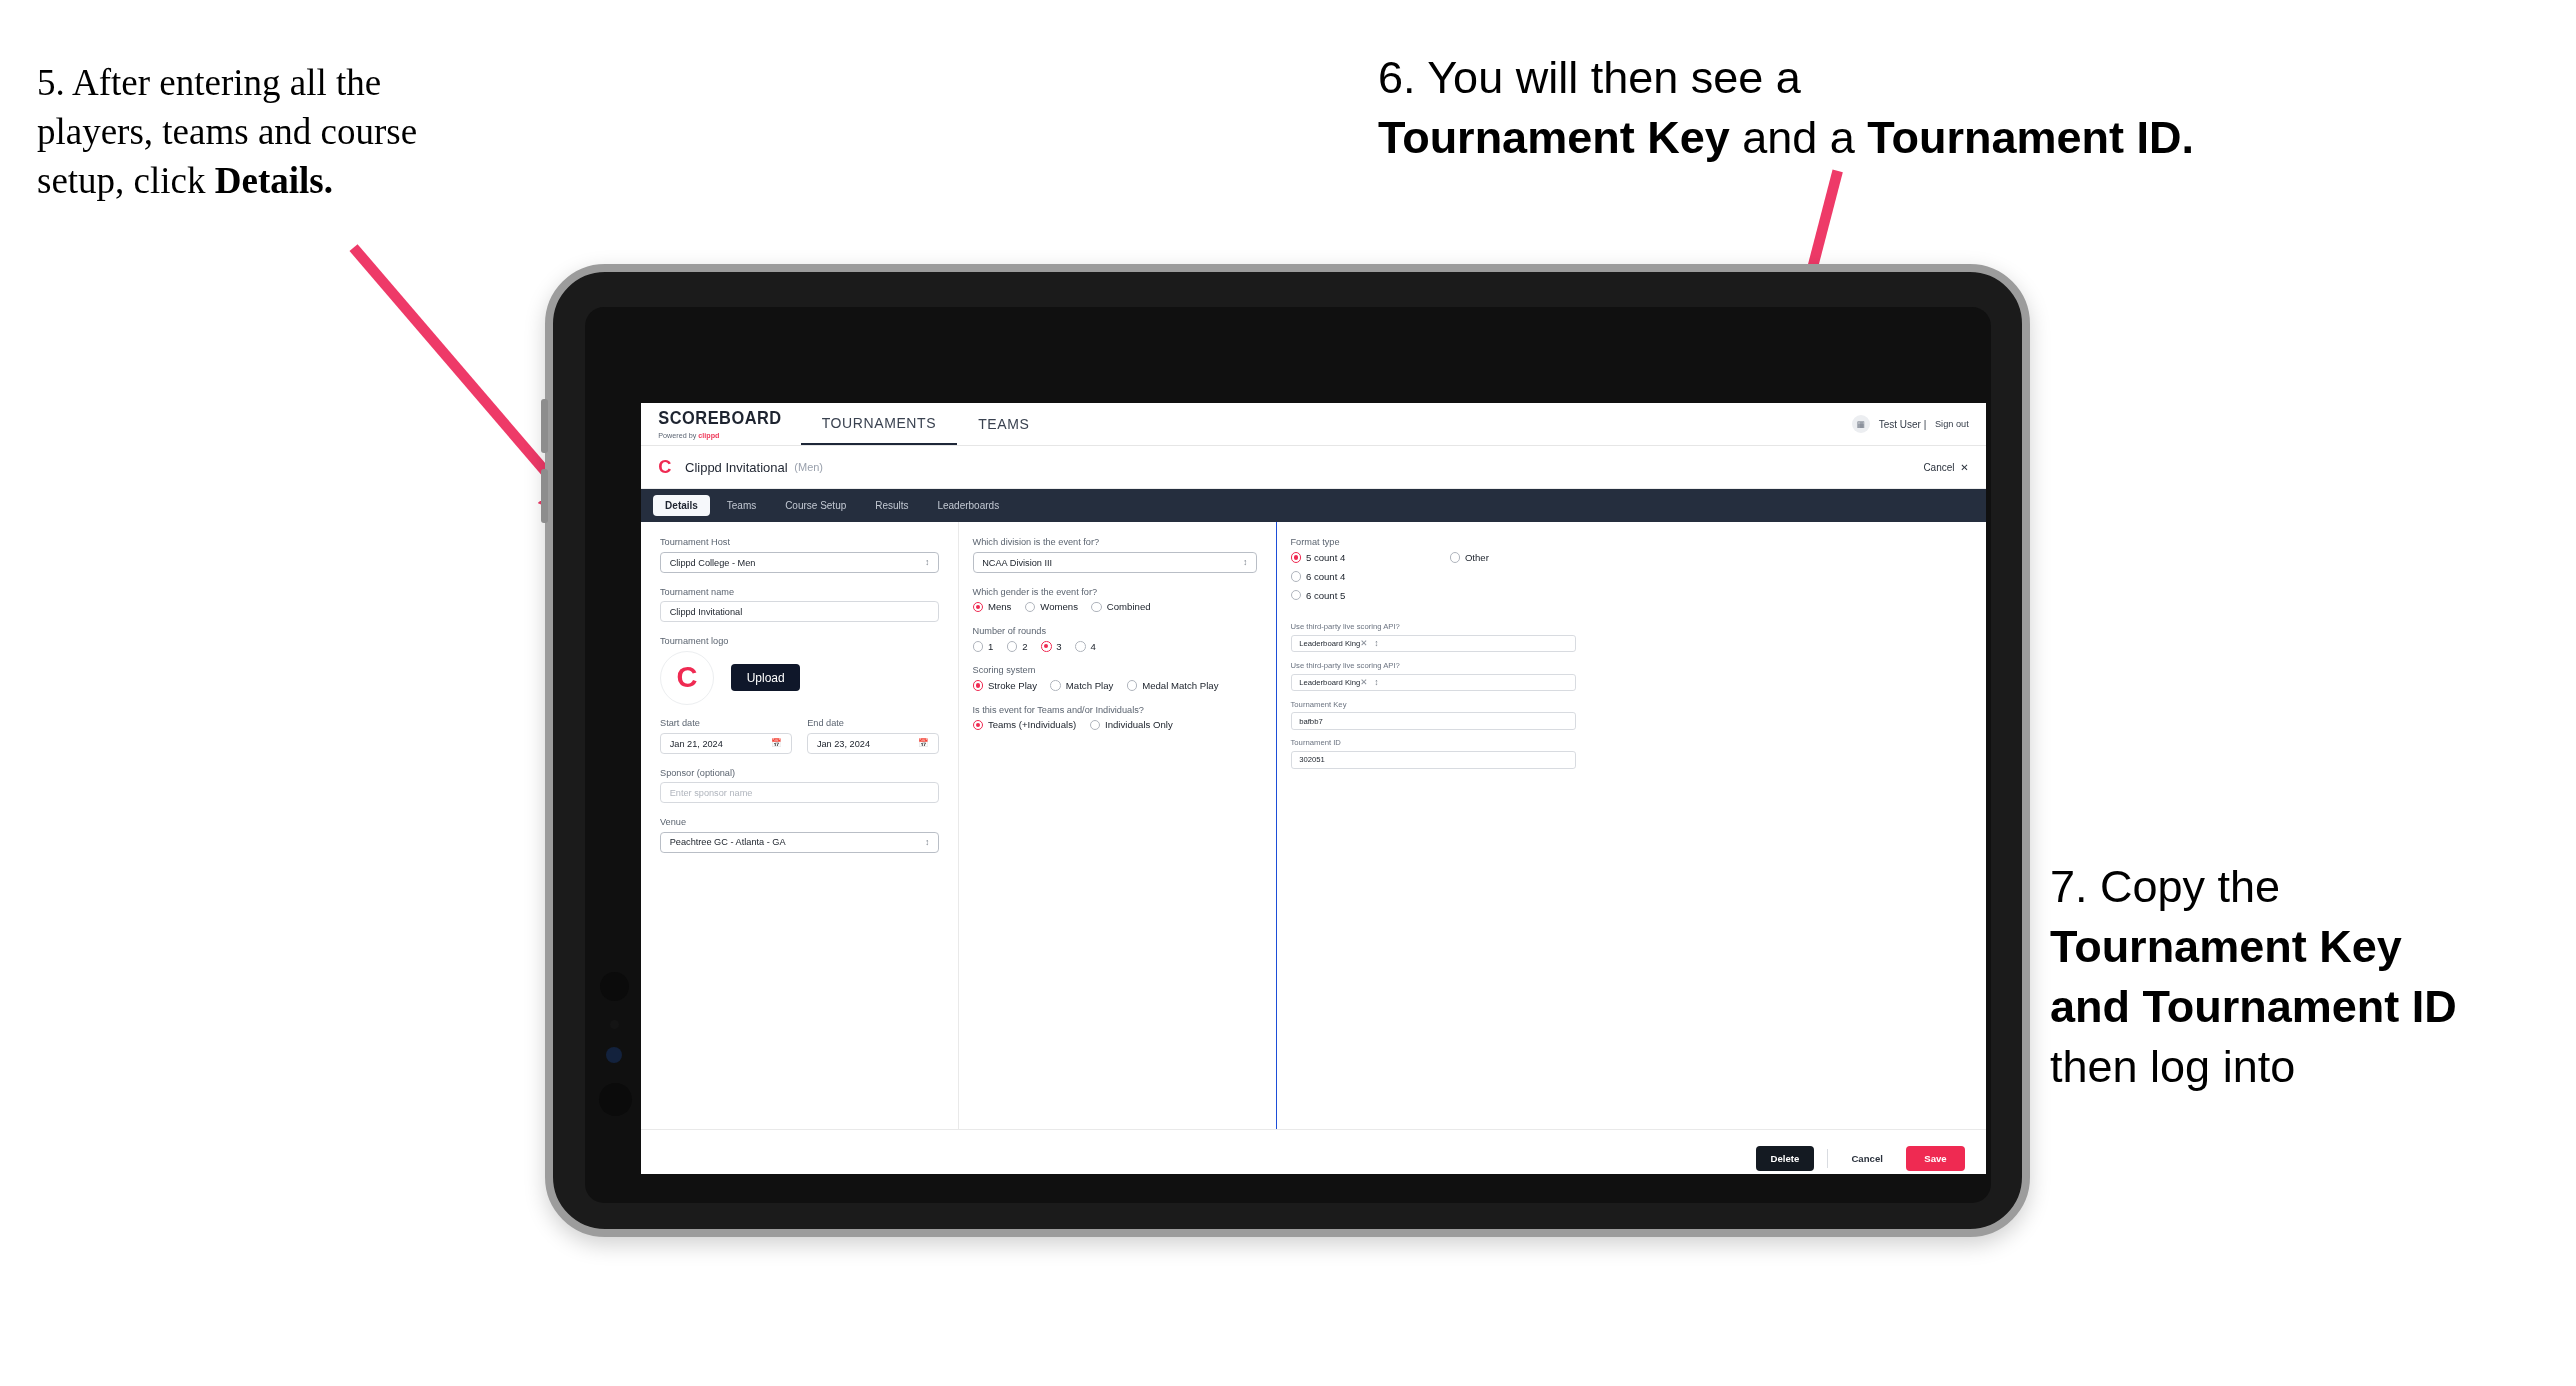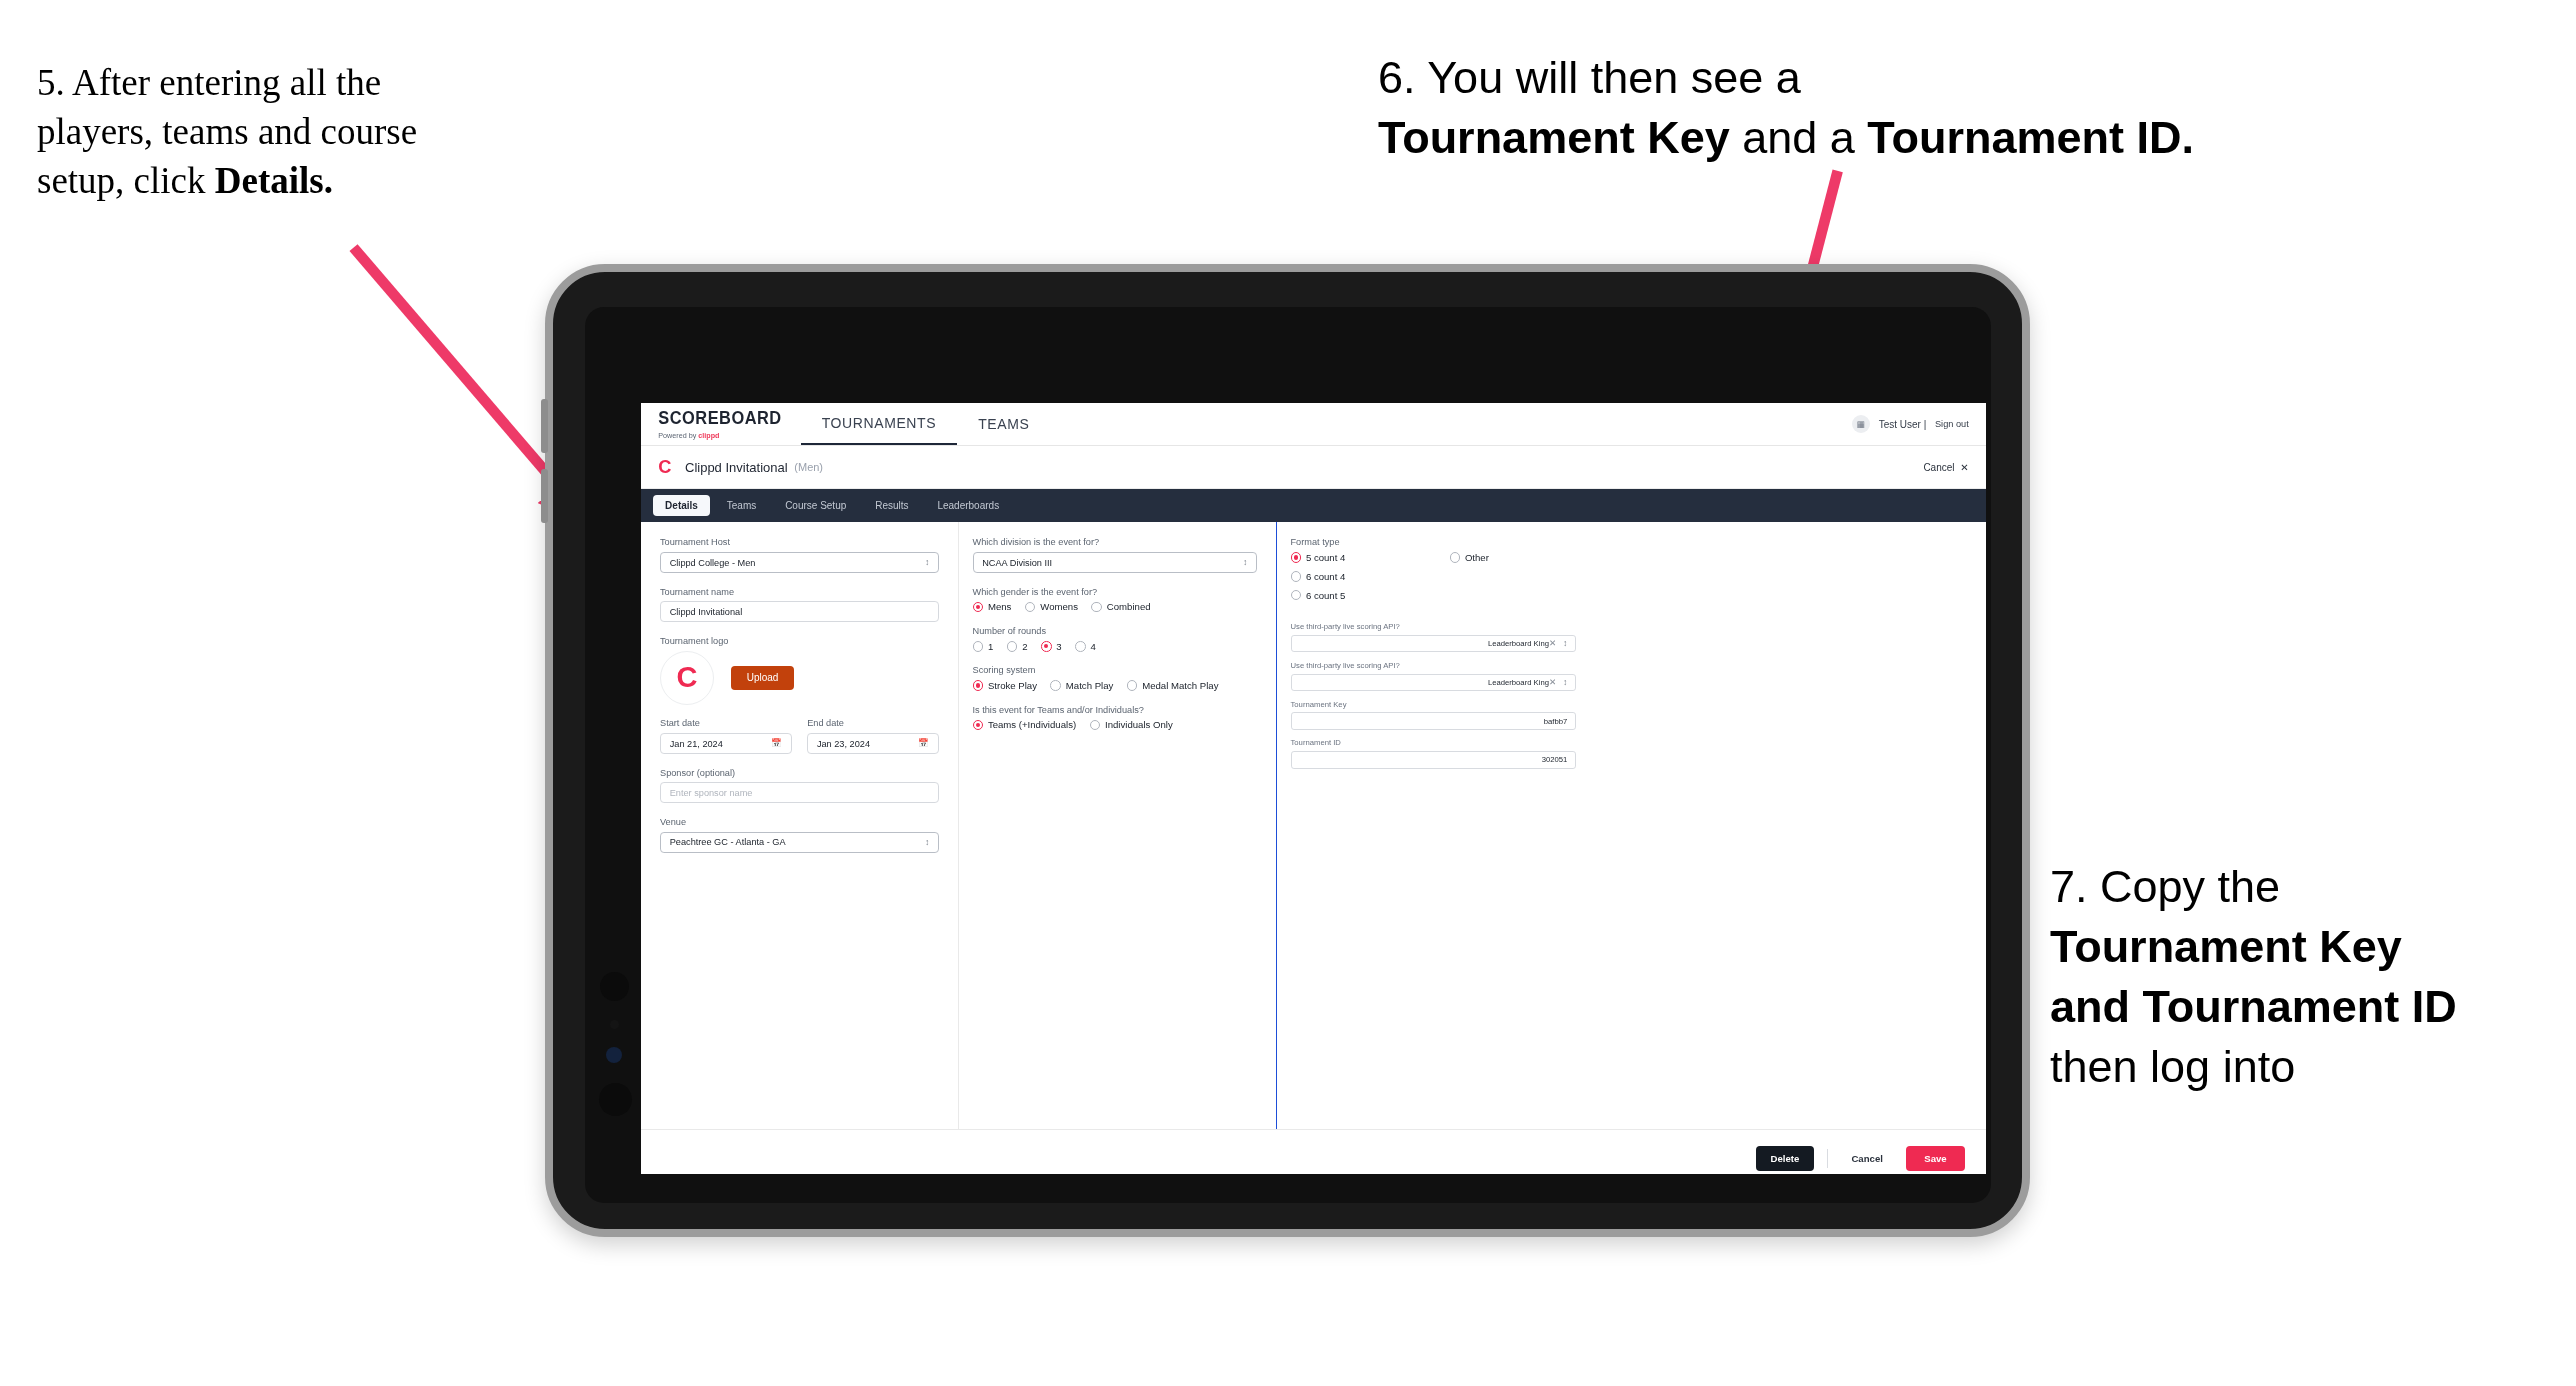--- a/index.html
+++ b/index.html
@@ -120,31 +120,31 @@
   .radio.on { border-color:#ef2a52; }
   .radio.on::after { content:""; position:absolute; left:2.1px; top:2.1px;
                      width:4.2px; height:4.2px; border-radius:50%; background:#ef2a52; }
   .rlabel { font-size:9.6px; color:#20262f; }
 
   
   #logo-row { display:flex; align-items:center; gap:17.3px; margin-top:3.9px; }
   #logo-circle { width:54px; height:54px; border-radius:50%; border:1px solid #eceef0;
                  display:flex; align-items:center; justify-content:center;
                  font-size:29px; font-weight:800; color:#ef2a52; line-height:1; }
-  #upload-btn { background:#c2410c; color:#fff; font-size:10px; border-radius:3.9px;
+  #upload-btn { background:#0f172a; color:#fff; font-size:12px; border-radius:3.9px;
                 padding: 6.7px 15.4px; }
 
   #dates-row { display:flex; gap:15.4px; }
   #dates-row .fgroup { flex:1; }
 
   
   .mini-label { font-size:7.7px; color:#6b7380; margin-bottom:3.9px; }
   .mini-input { height:17.3px; border:1px solid #d8dbe0; border-radius:2.9px;
                 display:flex; align-items:center; padding:0 7.7px;
-                font-size:7.7px; color:#242a33;justify-content:flex-end; }
+                font-size:7.7px; color:#242a33; }
   .mini-group { margin-bottom:8.7px; }
   .xmark { color:#8a909a; font-size:8.7px; margin-right:6.7px; }
 
   .format-grid { display:flex; }
   .format-col-a { width:159px; }
   .format-col-b { flex:1; }
   .format-item { margin-bottom:7.7px; }
 
   
   #footer { height:58px; border-top:1px solid #e9e9e9; display:flex;

